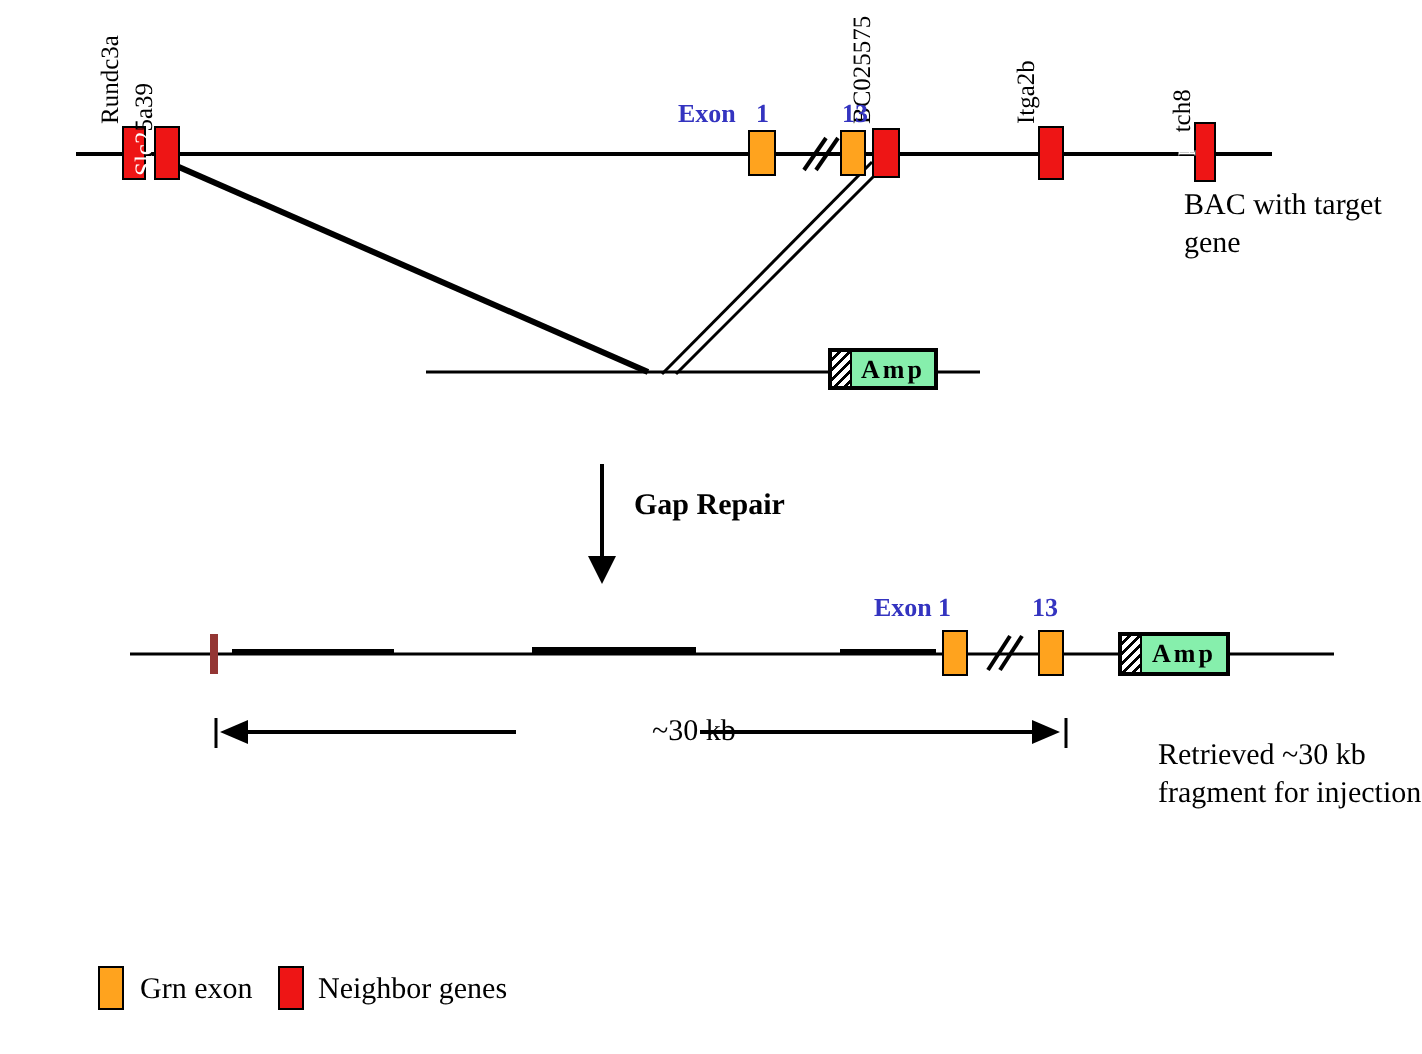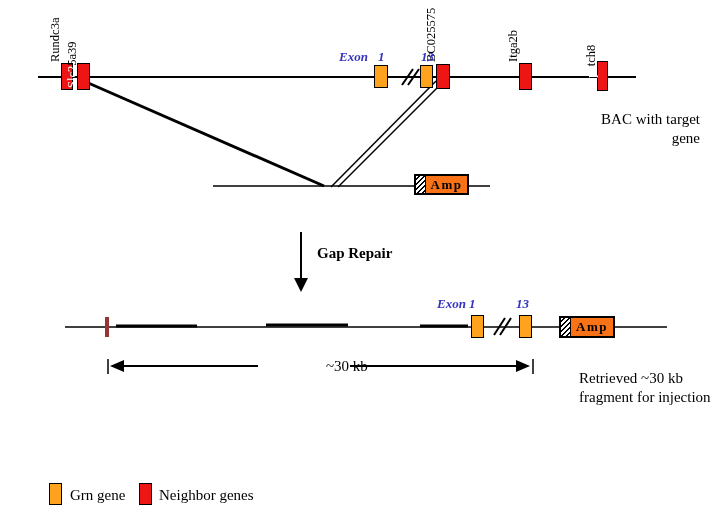--- a/index.html
+++ b/index.html
@@ -9,23 +9,23 @@
   }
   #lines{position:absolute;left:0;top:0;z-index:1;}
   .genebox{position:absolute;background:#ee1515;border:1px solid #000;z-index:2;box-sizing:border-box;}
   .exonbox{position:absolute;background:#ffa31e;border:1px solid #000;z-index:2;box-sizing:border-box;}
   .vlabel{
     position:absolute;height:12px;line-height:12px;font-size:12.5px;color:#000;
     white-space:nowrap;transform:rotate(-90deg);transform-origin:0 100%;z-index:4;
   }
   .vlabel .inner{color:#fff;}
   .vlabel .outer{color:#000;}
-  .bluelab{position:absolute;font-size:13px;font-weight:bold;font-style:italic;color:#3434c0;z-index:4;white-space:nowrap;}
+  .bluelab{position:absolute;font-size:13px;font-weight:bold;color:#3434c0;z-index:4;white-space:nowrap;}
   .txt{position:absolute;font-size:15px;color:#000;z-index:4;line-height:1.25;}
-  .ampbox{position:absolute;background:#f97316;border:2px solid #000;display:flex;z-index:3;box-sizing:border-box;}
+  .ampbox{position:absolute;background:#86efac;border:2px solid #000;display:flex;z-index:3;box-sizing:border-box;}
   .amphatch{
     width:10px;height:100%;border-right:1.5px solid #000;box-sizing:border-box;
     background:repeating-linear-gradient(135deg,#fff 0 2px,#000 2px 3.5px);
   }
   .amptext{flex:1;display:flex;align-items:center;justify-content:center;
     font-size:13px;font-weight:bold;letter-spacing:1.5px;}
   .fragtick{position:absolute;width:4px;height:20px;background:#943634;z-index:3;}
   .swatch{position:absolute;width:13px;height:22px;border:1px solid #000;box-sizing:border-box;z-index:2;}
 </style>
 </head>
@@ -77,21 +77,21 @@
     <div class="vlabel" style="left:61px;top:50px;"><span class="inner"></span><span class="outer">Rundc3a</span></div>
     <div class="vlabel" style="left:78px;top:76px;"><span class="inner">Slc2</span><span class="outer">5a39</span></div>
     <div class="vlabel" style="left:437px;top:50px;"><span class="inner"></span><span class="outer">BC025575</span></div>
     <div class="vlabel" style="left:519px;top:50px;"><span class="inner"></span><span class="outer">Itga2b</span></div>
     <div class="vlabel" style="left:597px;top:75px;"><span class="inner">Gpa</span><span class="outer">tch8</span></div>
 
     <div class="bluelab" style="left:339px;top:49px;">Exon</div>
     <div class="bluelab" style="left:378px;top:49px;">1</div>
     <div class="bluelab" style="left:421px;top:49px;">13</div>
 
-    <div class="txt" style="left:592px;top:110px;width:108px;text-align:right;">BAC with target gene</div>
+    <div class="txt" style="left:592px;top:94px;width:108px;">BAC with target gene</div>
   </div>
 
   <div>
     <div class="ampbox" style="left:414px;top:174px;width:55px;height:21px;">
       <div class="amphatch"></div>
       <div class="amptext">Amp</div>
     </div>
   </div>
 
   <div class="txt" style="left:317px;top:244px;font-weight:bold;">Gap Repair</div>
@@ -111,18 +111,18 @@
       <div class="amptext">Amp</div>
     </div>
 
     <div class="txt" style="left:290px;top:357px;margin-left:36px;">~30 kb</div>
 
     <div class="txt" style="left:579px;top:369px;width:145px;">Retrieved ~30 kb fragment for injection</div>
   </div>
 
   <div>
     <div class="swatch" style="left:49px;top:483px;background:#ffa31e;"></div>
-    <div class="txt" style="left:70px;top:486px;">Grn gene</div>
+    <div class="txt" style="left:70px;top:486px;">Grn exon</div>
     <div class="swatch" style="left:139px;top:483px;background:#ee1515;"></div>
     <div class="txt" style="left:159px;top:486px;">Neighbor genes</div>
   </div>
 
 </div>
 
 </body></html>

